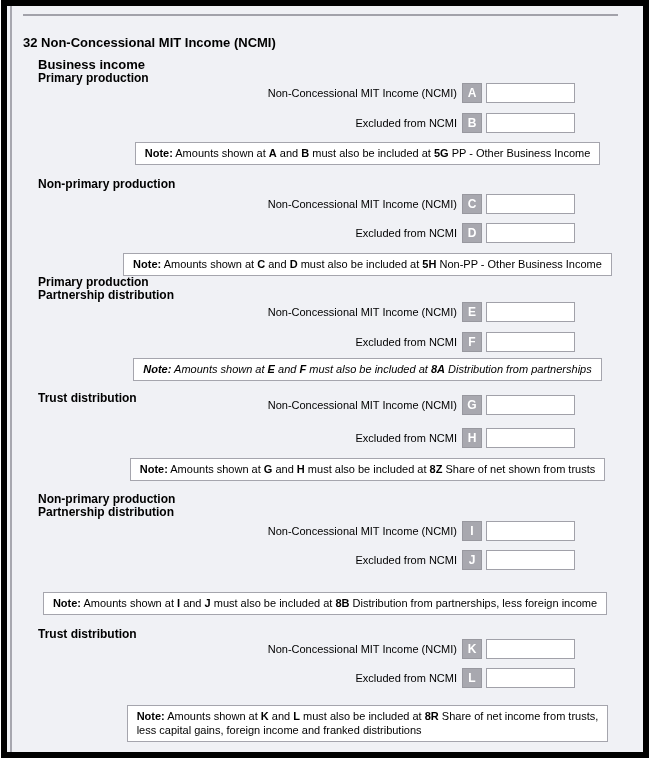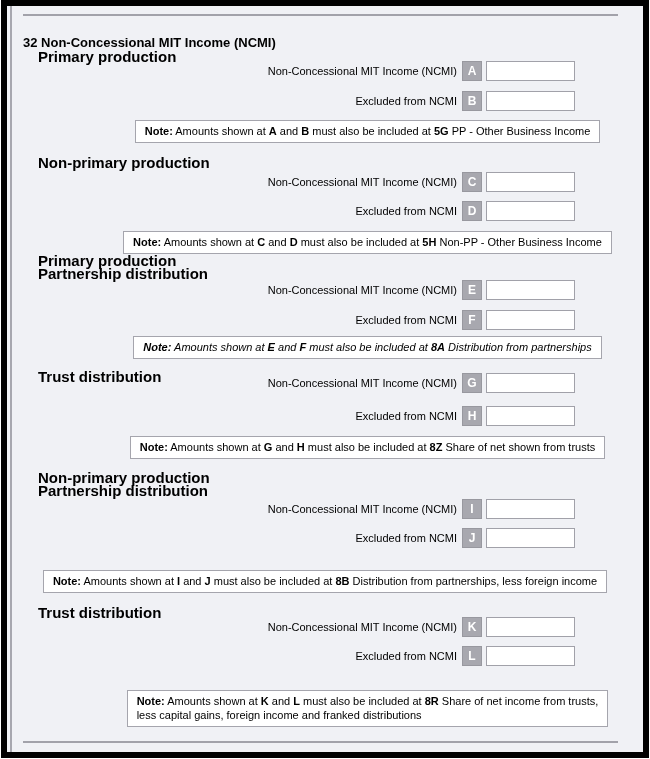--- a/index.html
+++ b/index.html
@@ -28,21 +28,21 @@
 
   .form-title {
     font-size:13px; font-weight:bold; line-height:15px;
     margin:19px 0 0 16px;
   }
   .sec-h {
     font-size:13px; font-weight:bold; line-height:15px;
     margin:7px 0 0 31px;
   }
   .sub-h {
-    font-size:15px; font-weight:bold; line-height:13px;
+    font-size:12px; font-weight:bold; line-height:13px;
     margin:0 0 0 31px;
   }
 
   .field-row {
     display:flex; align-items:center; justify-content:flex-end;
     height:20px; margin-right:68px; position:relative; z-index:1;
   }
   .flabel { font-size:11px; line-height:20px; margin-right:5px; white-space:nowrap; }
   .badge {
     width:20px; height:20px; margin-right:4px;
@@ -71,20 +71,21 @@
 </head>
 <body>
 
 <div class="window">
   <div class="inner-left-line"></div>
 
   <hr class="rule">
 
   <div class="form-title">32 Non-Concessional MIT Income (NCMI)</div>
 
+  <div class="sec-h">Business income</div>
 
   <div class="sub-h">Primary production</div>
 
   <div class="field-row" style="margin-top:-2px;">
     <span class="flabel">Non-Concessional MIT Income (NCMI)</span>
     <span class="badge">A</span>
     <input class="fin" type="text" value="" style="">
   </div>
   <div class="field-row" style="margin-top:10px;">
     <span class="flabel">Excluded from NCMI</span>
@@ -173,18 +174,18 @@
     <span class="flabel">Non-Concessional MIT Income (NCMI)</span>
     <span class="badge">K</span>
     <input class="fin" type="text" value="" style="">
   </div>
   <div class="field-row" style="margin-top:9px;">
     <span class="flabel">Excluded from NCMI</span>
     <span class="badge">L</span>
     <input class="fin" type="text" value="" style="">
   </div>
 
-  <div class="note-row shifted" style="margin-top:24px;">
+  <div class="note-row shifted" style="margin-top:17px;">
     <div class="note"><span class="b">Note:</span><span> Amounts shown at </span><span class="b">K</span><span> and </span><span class="b">L</span><span> must also be included at </span><span class="b">8R</span><span> Share of net income from trusts,</span><br><span>less capital gains, foreign income and franked distributions</span></div>
   </div>
 
   <hr class="rule bottom">
 </div>
 
 </body></html>

